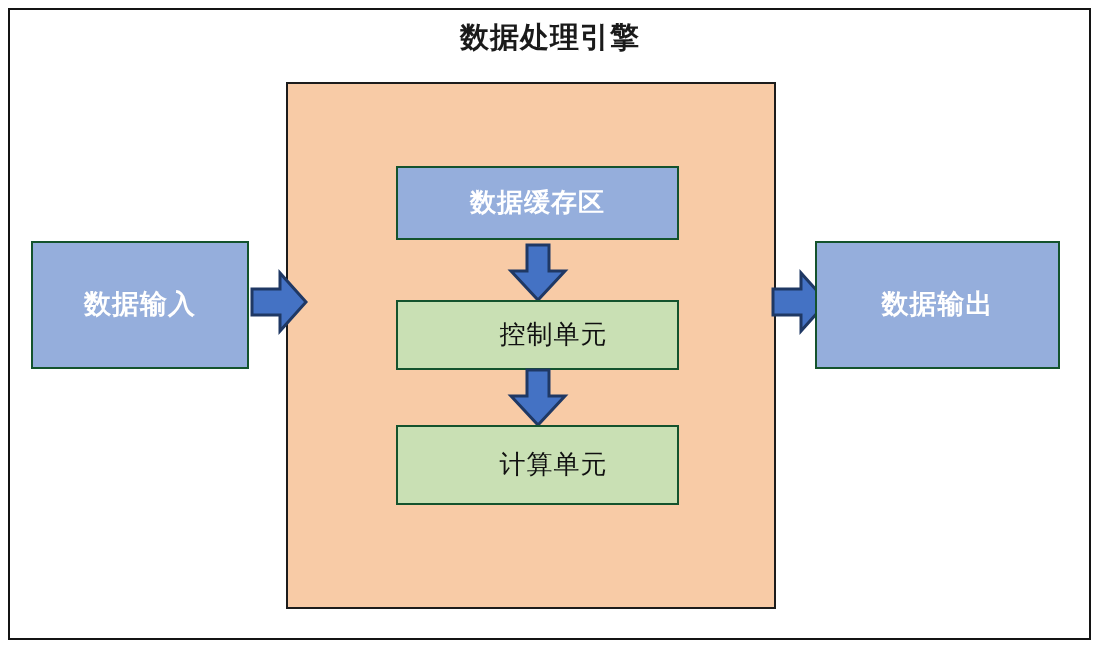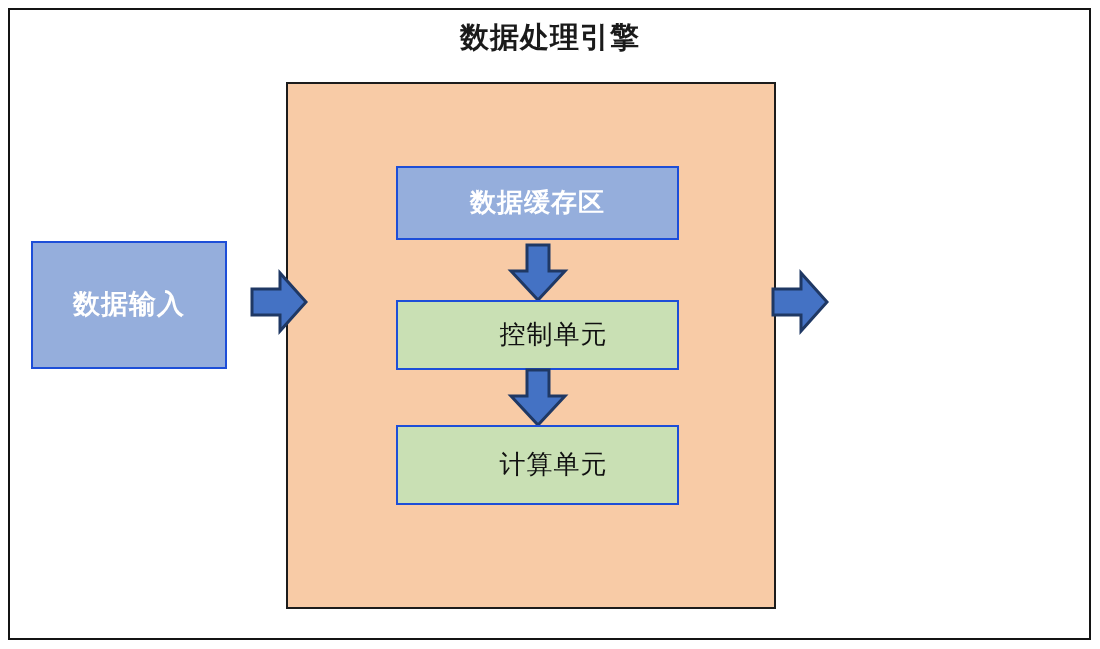--- a/index.html
+++ b/index.html
@@ -58,21 +58,21 @@
     height: 527px;
     box-sizing: border-box;
     background: #F8CBA6;
     border: 2px solid #1c1c1c;
   }
 
   
   .box {
     position: absolute;
     box-sizing: border-box;
-    border: 2px solid #1d4ed8;
+    border: 2px solid #14532d;
     display: flex;
     align-items: center;
     justify-content: center;
     text-align: center;
   }
 
   .box-label {
     font-weight: 700;
     line-height: 1.15;
     white-space: nowrap;
@@ -82,21 +82,21 @@
   .box-io {
     background: #95AEDC;
   }
   .box-io .box-label {
     color: #ffffff;
     font-size: 27px;
     letter-spacing: 1px;
     text-shadow: 0 0 1px rgba(0,0,0,0.08);
   }
 
-  .box-input  { left: 31px;  top: 241px; width: 196px; height: 128px; }
+  .box-input  { left: 31px;  top: 241px; width: 218px; height: 128px; }
   .box-output { left: 815px; top: 241px; width: 245px; height: 128px; }
 
   
   .box-cache {
     left: 396px;
     top: 166px;
     width: 283px;
     height: 74px;
     background: #95AEDC;
   }
@@ -179,14 +179,17 @@
   <div class="box box-unit box-compute">
     <span class="box-label">计算单元</span>
   </div>
 
   <div class="arrow arrow-out">
     <svg width="58" height="70" viewBox="0 0 58 70" xmlns="http://www.w3.org/2000/svg">
       <polygon points="2,22 30,22 30,6 56,35 30,64 30,48 2,48" fill="#4472C4" stroke="#1F3864" stroke-width="3" stroke-linejoin="miter"></polygon>
     </svg>
   </div>
 
+  <div class="box box-io box-output">
+    <span class="box-label">数据输出</span>
+  </div>
 
 </div>
 
 </body></html>

